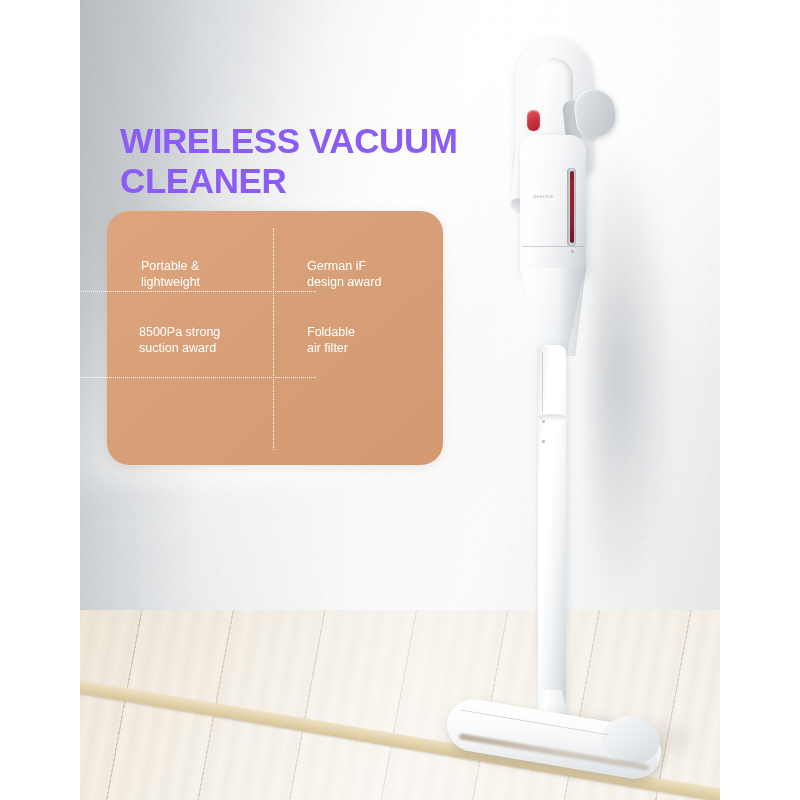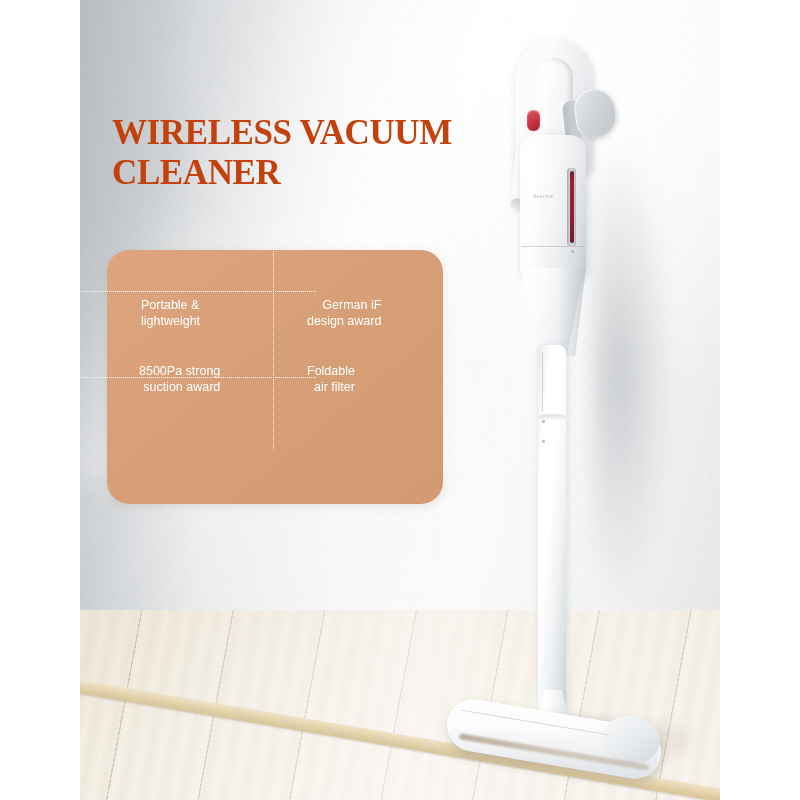--- a/index.html
+++ b/index.html
@@ -441,57 +441,56 @@
     height: 1px;
     background: rgba(170,176,183,0.5);
     transform: rotate(9.5deg);
   }
 
   
   .headline {
     position: absolute;
     left: 112px;
     top: 113px;
-    margin: 0;
-    font-family: Liberation Serif, serif;
+    margin: 8px;
+    font-family: Liberation Sans, sans-serif;
     font-weight: bold;
     font-size: 35px;
     line-height: 1.13;
     letter-spacing: -0.4px;
-    color: #c2410c;
+    color: #8b5cf6;
     text-transform: uppercase;
     white-space: pre-line;
   }
 
   
   .card {
     position: absolute;
     left: 107px;
     top: 211px;
     width: 336px;
     height: 254px;
     border-radius: 22px;
     background: linear-gradient(140deg, #dda47d 0%, #d79f77 48%, #d39a71 100%);
     box-shadow: 0 2px 10px rgba(150,110,80,0.16);
     box-sizing: border-box;
     padding: 30px 0 26px 0;
     display: grid;
     grid-template-columns: 1fr 1fr;
     grid-template-rows: 1fr 1fr 1fr;
-    margin-top: 39px;
   }
   .cell {
     position: relative;
     display: flex;
     align-items: center;
     box-sizing: border-box;
     padding-left: 34px;
     padding-right: 10px;
   }
-  .cell.right { padding-left: 32px; text-align: right; }
+  .cell.right { padding-left: 32px; }
   .cell-text {
     font-family: "Liberation Sans", sans-serif;
     font-size: 12.5px;
     line-height: 1.32;
     color: #ffffff;
     white-space: pre-line;
   }
   
   .div-h {
     position: absolute;

